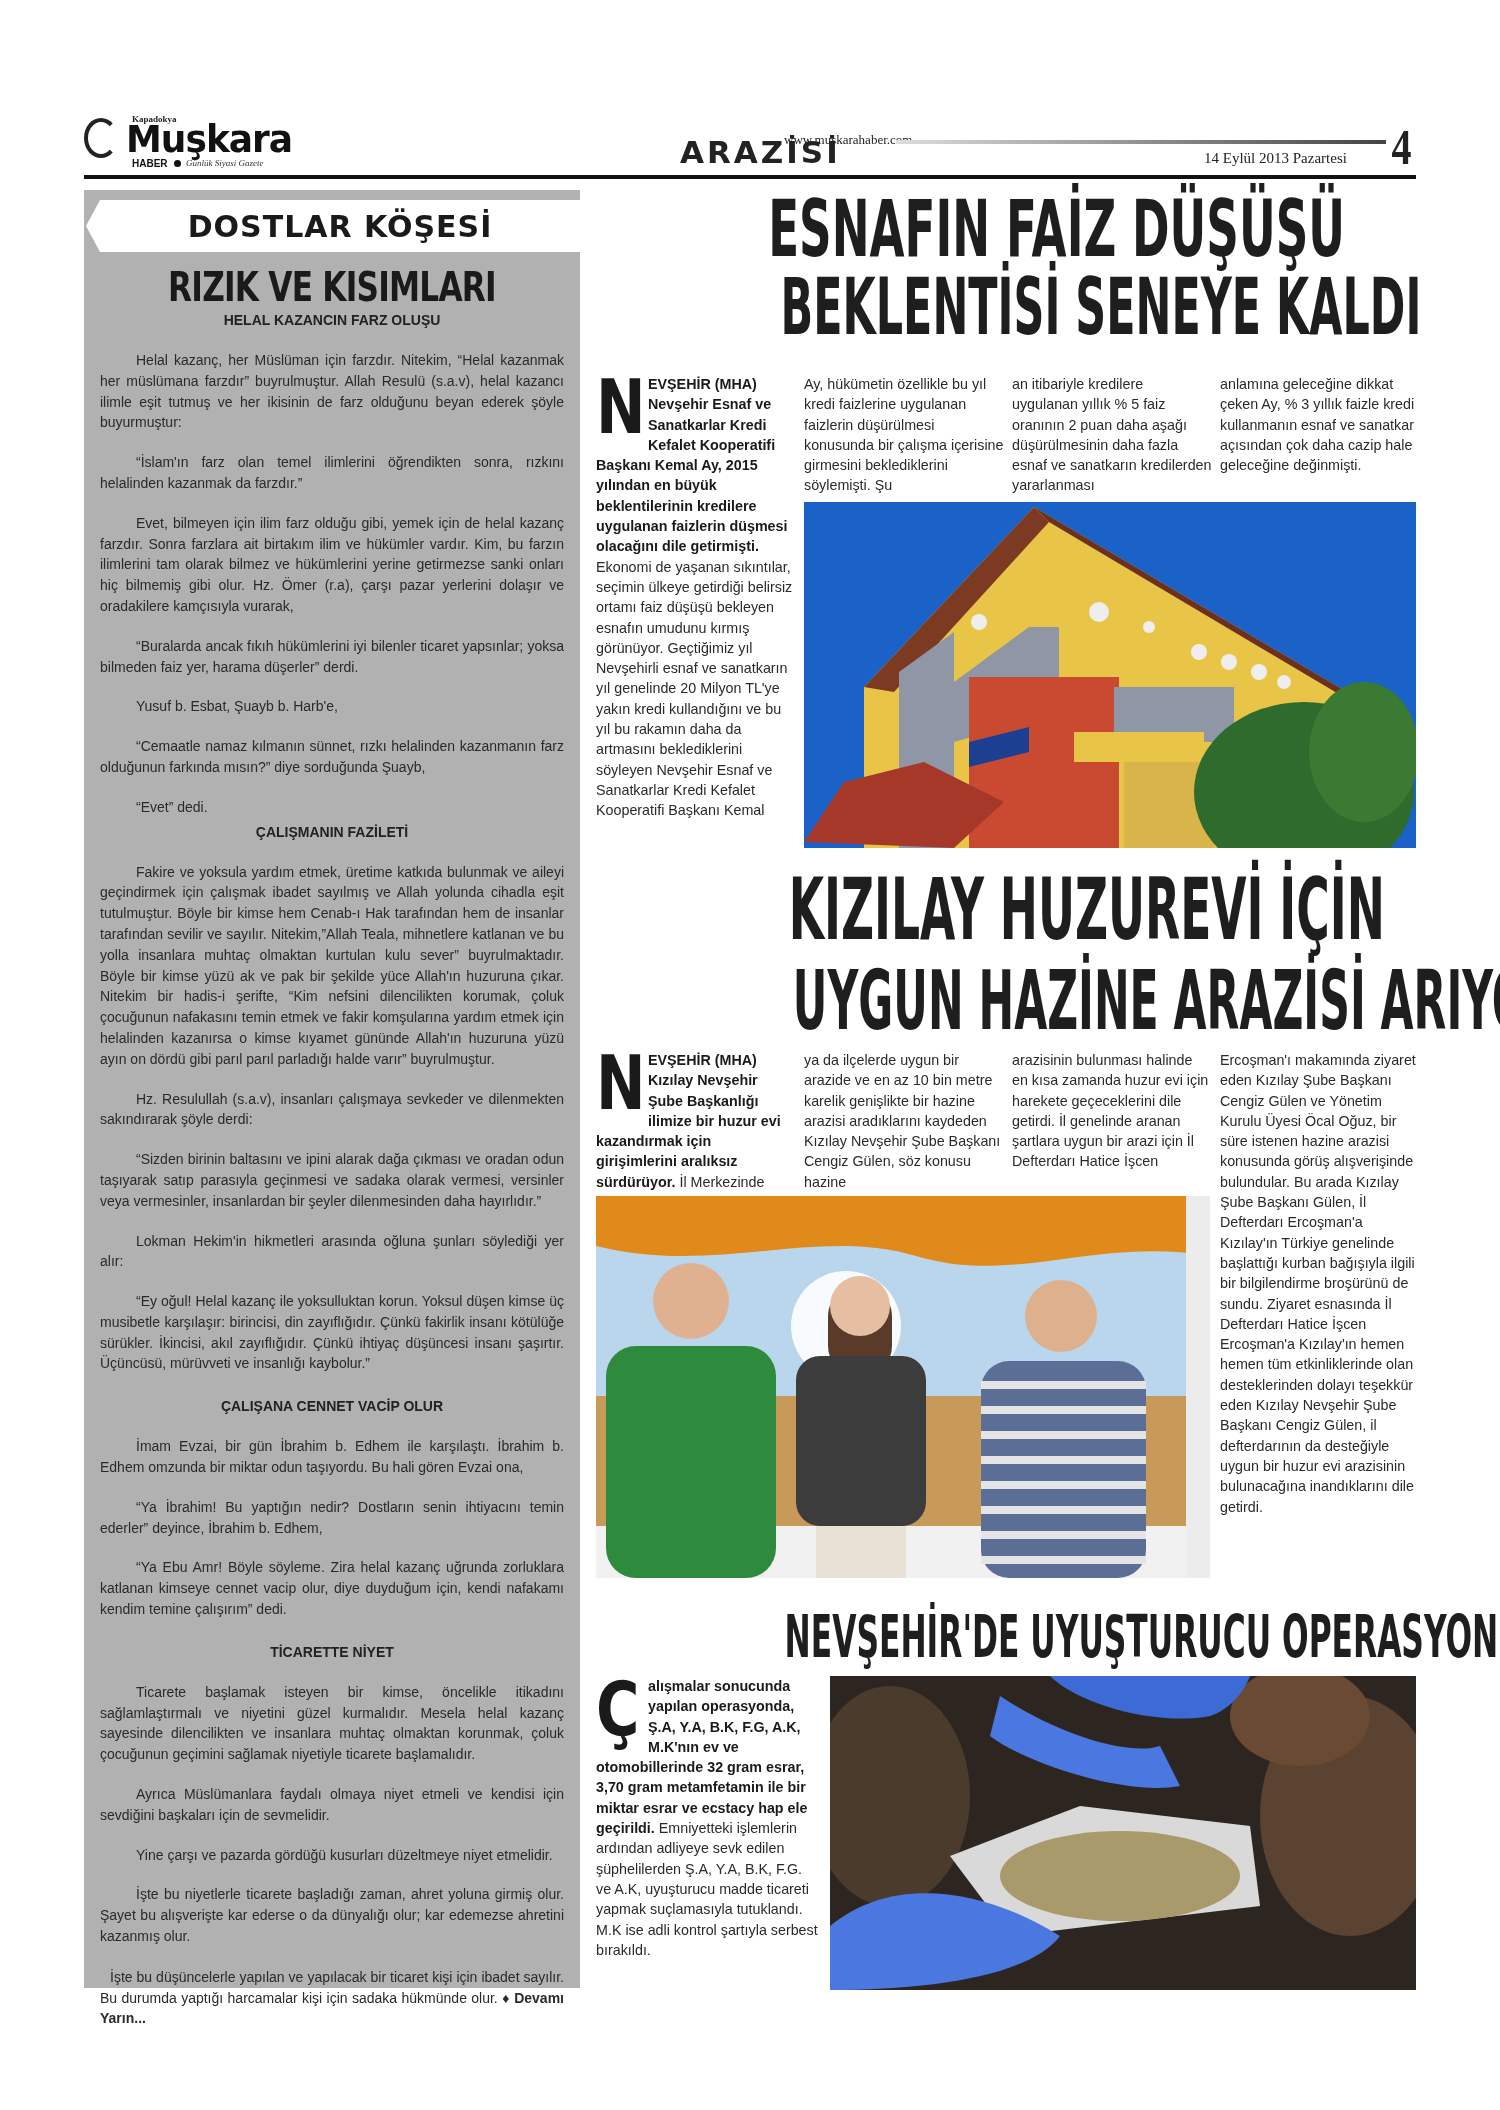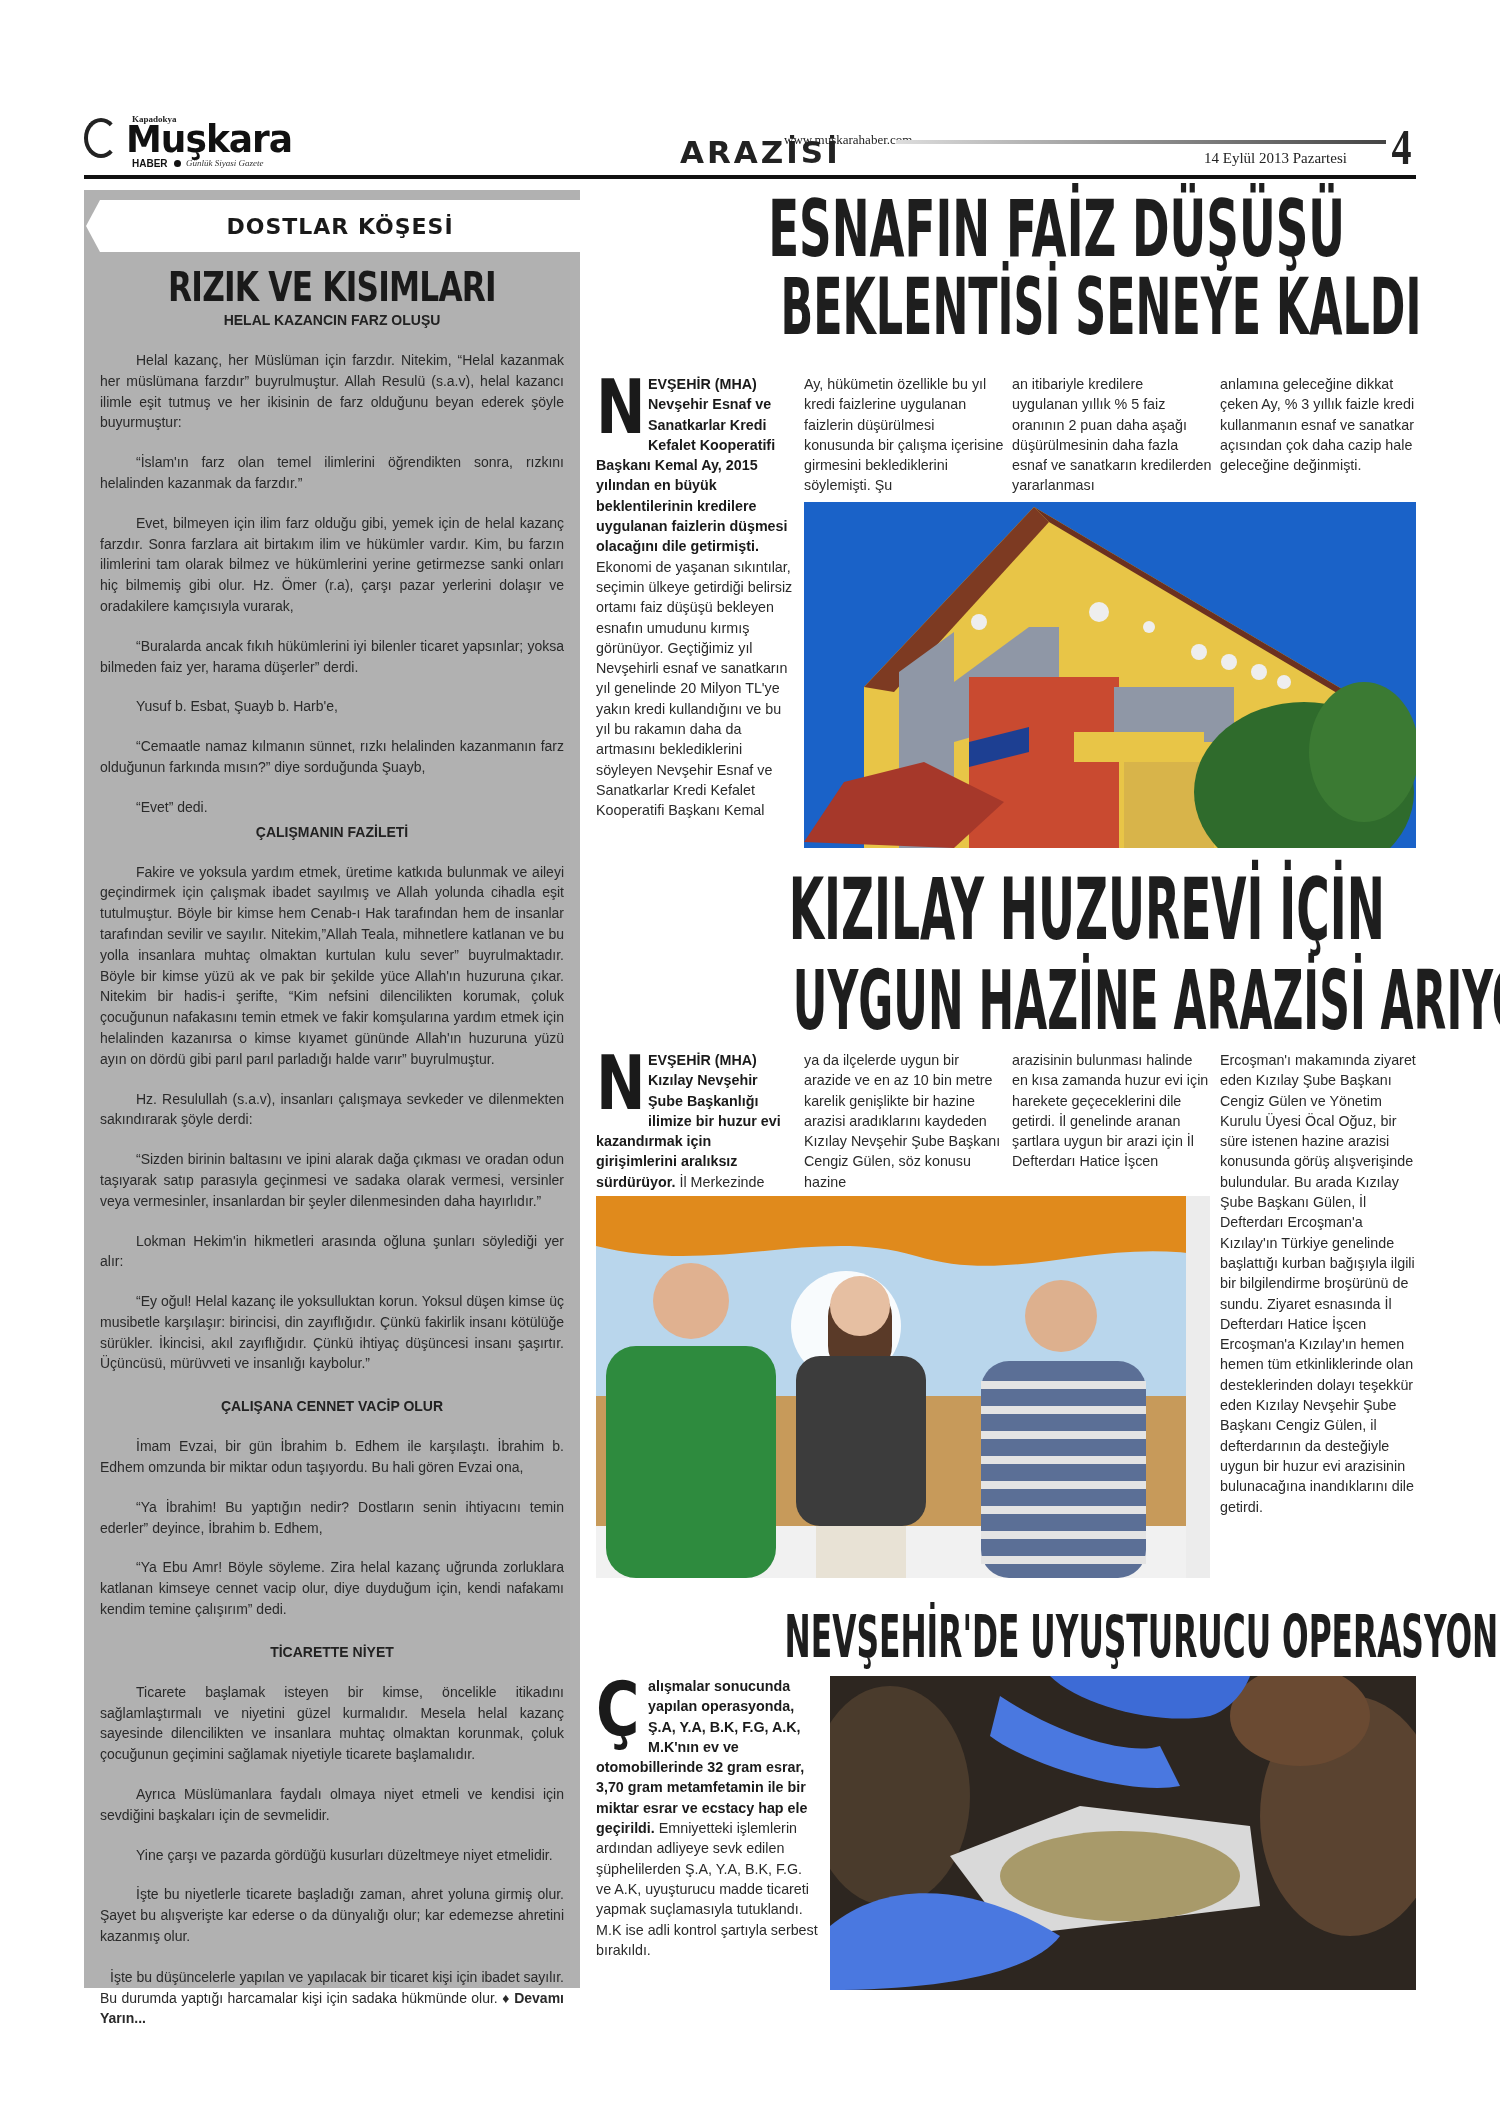--- a/index.html
+++ b/index.html
@@ -22,21 +22,21 @@
   .date { position: absolute; left: 1120px; top: 38px; font-size: 15px; color: #222; font-family: "Liberation Serif", serif; }
   .page-num { position: absolute; left: 1305px; top: 6px; font-size: 50px; font-weight: bold; color: #222; font-family: "Liberation Serif", serif; transform: scaleX(0.8); }
   .masthead-rule { position: absolute; left: 84px; top: 175px; width: 1332px; height: 4px; background: #111; }
 
   
   .left-col { position: absolute; left: 84px; top: 190px; width: 496px; height: 1798px; background: #b1b1b1; padding: 0 16px; }
   .banner { position: relative; margin: 10px auto 0; width: 480px; height: 52px; background: #fff; display: flex; align-items: center; justify-content: center; }
   .banner::before, .banner::after { content: ""; position: absolute; top: 0; width: 0; height: 0; border-top: 26px solid transparent; border-bottom: 26px solid transparent; }
   .banner::before { left: -14px; border-right: 14px solid #fff; }
   .banner::after { right: -14px; border-left: 14px solid #fff; }
-  .banner-text { font-family: "DejaVu Sans", sans-serif; font-weight: bold; font-size: 22px; letter-spacing: 1px; color: #1a1a1a; }
+  .banner-text { font-family: "DejaVu Sans", sans-serif; font-weight: bold; font-size: 30px; letter-spacing: 1px; color: #1a1a1a; }
   .col-title { text-align: center; font-family: "DejaVu Sans", sans-serif; font-weight: bold; font-size: 40px; color: #1a1a1a; margin-top: 12px; transform: scaleX(0.78); letter-spacing: -1px; }
   .col-subtitle { text-align: center; font-weight: bold; font-size: 14px; color: #222; margin-top: 2px; margin-bottom: 22px; }
   .col-section { text-align: center; font-weight: bold; font-size: 14px; color: #222; margin: 6px 0 22px; }
   .col-p { font-size: 14px; line-height: 20.8px; text-align: justify; text-indent: 36px; color: #2a2a2a; margin-top: 19px; }
   .col-p.noindent { text-indent: 10px; margin-top: 20px; }
   .more { font-weight: bold; }
 
   
   .headline { position: absolute; left: 596px; width: 820px; font-family: "DejaVu Sans", sans-serif; font-weight: bold; color: #1e1e1e; text-align: center; white-space: nowrap; line-height: 1; transform-origin: center top; }
   .h1a { top: 190px; font-size: 78px; transform: scaleX(0.58); }

